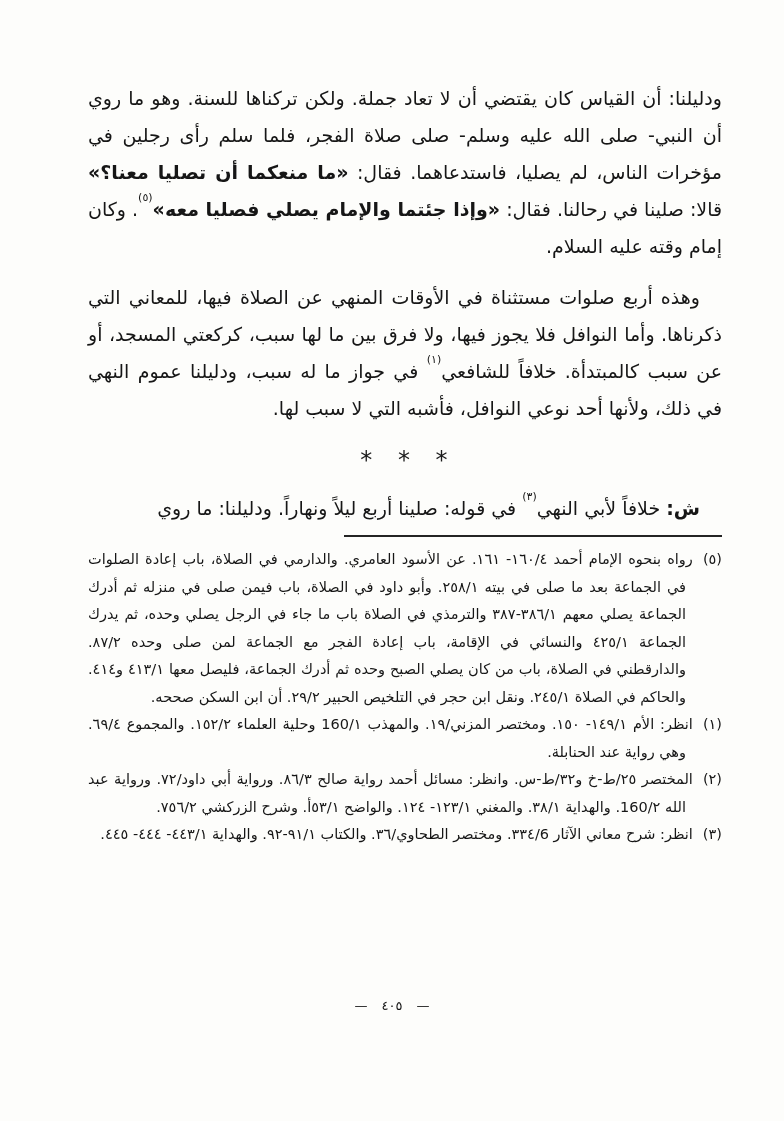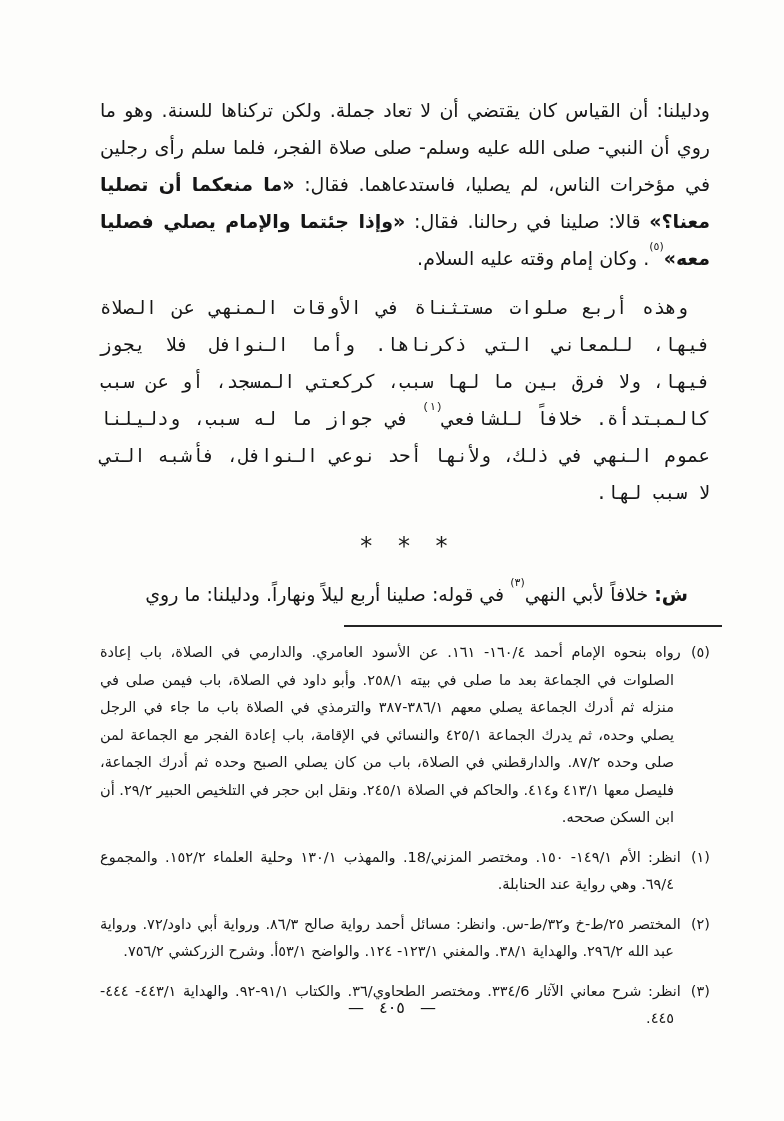--- a/index.html
+++ b/index.html
@@ -8,28 +8,28 @@
     width:784px;height:1121px;
     margin:0 auto;
     background:#fdfdfb;
     color:#161616;
     font-family:"DejaVu Sans", sans-serif;
     box-sizing:border-box;
     padding:80px 62px 0 88px;
     direction:rtl;
     overflow:hidden;
   }
-  .body-text p{margin:12px;}
+  .body-text p{margin:0;}
   .para{
     font-size:19px;
     line-height:37px;
     text-align:justify;
   }
   .para.indent{text-indent:22px;}
-  .p2{margin-top:14px !important;font-family:Liberation Mono, monospace;}
+  .p2{margin-top:14px !important;}
   .q{font-weight:bold;}
   sup.fnref{
     font-size:11px;
     line-height:0;
     position:relative;
     top:-8px;
     font-weight:normal;
   }
   .stars{
     text-align:center;
@@ -62,34 +62,34 @@
     margin:8px auto 9px 0; 
     margin-right:0;
     margin-left:auto;
   }
   .footnotes{
     font-size:14.5px;
     line-height:27.5px;
     text-align:justify;
   }
   .footnote{
-    margin:12px;
+    margin:0;
     padding-right:36px;
     text-indent:-36px;
   }
   .fn-marker{
     display:inline;
     margin-left:10px;
   }
   .page-number{
     position:absolute;
     top:998px;
     left:0;right:0;
     text-align:center;
-    font-size:16px;
+    font-size:13px;
     word-spacing:10px;
     color:#141414;
   }
 </style>
 </head>
 <body>
 
 <div class="page">
 
   <div class="body-text">
@@ -104,23 +104,23 @@
     <p class="para sharh indent"><span class="lead">ش:</span><span> خلافاً لأبي النهي</span><sup class="fnref">(٣)</sup><span> في قوله: صلينا أربع ليلاً ونهاراً. ودليلنا: ما روي</span></p>
 
   </div>
 
   <hr class="fn-rule">
 
   <div class="footnotes">
 
     <p class="footnote"><span class="fn-marker">(٥)</span><span>رواه بنحوه الإمام أحمد ١٦٠/٤- ١٦١. عن الأسود العامري. والدارمي في الصلاة، باب إعادة الصلوات في الجماعة بعد ما صلى في بيته ٢٥٨/١. وأبو داود في الصلاة، باب فيمن صلى في منزله ثم أدرك الجماعة يصلي معهم ٣٨٦/١-٣٨٧ والترمذي في الصلاة باب ما جاء في الرجل يصلي وحده، ثم يدرك الجماعة ٤٢٥/١ والنسائي في الإقامة، باب إعادة الفجر مع الجماعة لمن صلى وحده ٨٧/٢. والدارقطني في الصلاة، باب من كان يصلي الصبح وحده ثم أدرك الجماعة، فليصل معها ٤١٣/١ و٤١٤. والحاكم في الصلاة ٢٤٥/١. ونقل ابن حجر في التلخيص الحبير ٢٩/٢. أن ابن السكن صححه.</span></p>
 
-    <p class="footnote"><span class="fn-marker">(١)</span><span>انظر: الأم ١٤٩/١- ١٥٠. ومختصر المزني/18. والمهذب ١٣٠/١ وحلية العلماء ١٥٢/٢. والمجموع ٦٩/٤. وهي رواية عند الحنابلة.</span></p>
+    <p class="footnote"><span class="fn-marker">(١)</span><span>انظر: الأم ١٤٩/١- ١٥٠. ومختصر المزني/١٩. والمهذب 160/١ وحلية العلماء ١٥٢/٢. والمجموع ٦٩/٤. وهي رواية عند الحنابلة.</span></p>
 
-    <p class="footnote"><span class="fn-marker">(٢)</span><span>المختصر ٢٥/ط-خ و٣٢/ط-س. وانظر: مسائل أحمد رواية صالح ٨٦/٣. ورواية أبي داود/٧٢. ورواية عبد الله ٢٩٦/٢. والهداية ٣٨/١. والمغني ١٢٣/١- ١٢٤. والواضح ٥٣/١أ. وشرح الزركشي ٧٥٦/٢.</span></p>
+    <p class="footnote"><span class="fn-marker">(٢)</span><span>المختصر ٢٥/ط-خ و٣٢/ط-س. وانظر: مسائل أحمد رواية صالح ٨٦/٣. ورواية أبي داود/٧٢. ورواية عبد الله 160/٢. والهداية ٣٨/١. والمغني ١٢٣/١- ١٢٤. والواضح ٥٣/١أ. وشرح الزركشي ٧٥٦/٢.</span></p>
 
     <p class="footnote"><span class="fn-marker">(٣)</span><span>انظر: شرح معاني الآثار ٣٣٤/6. ومختصر الطحاوي/٣٦. والكتاب ٩١/١-٩٢. والهداية ٤٤٣/١- ٤٤٤- ٤٤٥.</span></p>
 
   </div>
 
   <div class="page-number">— ٤٠٥ —</div>
 
 </div>
 
 </body></html>

